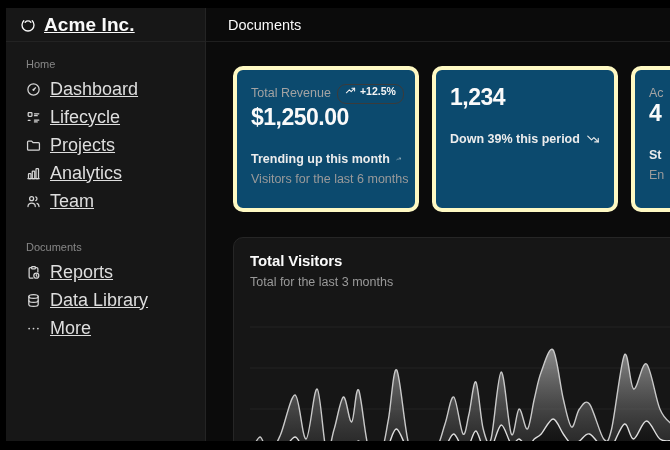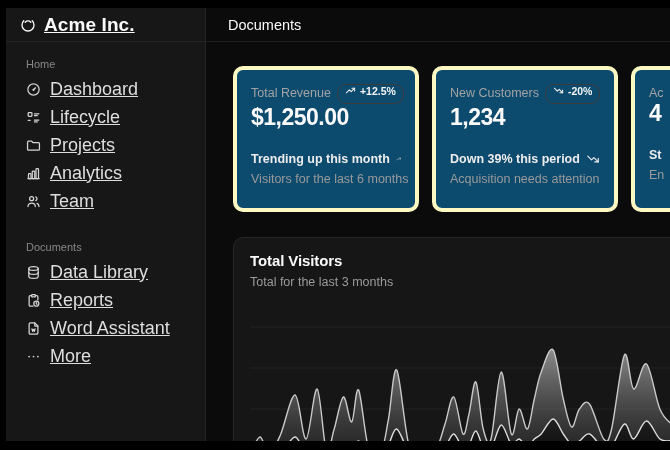--- a/index.html
+++ b/index.html
@@ -110,47 +110,39 @@
             <path d="M3.2 20c0-3.2 2.6-5.3 5.8-5.3s5.8 2.1 5.8 5.3"></path>
             <path d="M15.6 4.7a3.2 3.2 0 0 1 0 5.9"></path>
             <path d="M17.6 14.9c2 .7 3.2 2.4 3.2 5.1"></path>
         </svg>
         <span>Team</span>
       </div>
 
       <div class="nav-label second">Documents</div>
 
       <div class="nav-item">
-        <svg viewBox="0 0 24 24" fill="none" stroke="currentColor" stroke-width="2" stroke-linecap="round">
-          <ellipse cx="12" cy="5.5" rx="7.5" ry="3"></ellipse>
-            <path d="M4.5 5.5v13c0 1.7 3.4 3 7.5 3s7.5-1.3 7.5-3v-13"></path>
-            <path d="M4.5 12c0 1.7 3.4 3 7.5 3s7.5-1.3 7.5-3"></path>
-        </svg>
-        <span>Data Library</span>
-      </div>
-
-      <div class="nav-item">
         <svg viewBox="0 0 24 24" fill="none" stroke="currentColor" stroke-width="2" stroke-linecap="round" stroke-linejoin="round">
           <path d="M9 4H7a2 2 0 0 0-2 2v13a2 2 0 0 0 2 2h4"></path>
             <path d="M15 4h2a2 2 0 0 1 2 2v5"></path>
             <rect x="9" y="2.5" width="6" height="3.5" rx="1"></rect>
             <circle cx="16.5" cy="17" r="4"></circle>
             <path d="M16.5 15.5V17l1 1"></path>
         </svg>
         <span>Reports</span>
       </div>
 
       <div class="nav-item">
-        <svg viewBox="0 0 24 24" fill="none" stroke="currentColor" stroke-width="2" stroke-linecap="round" stroke-linejoin="round">
-          <path d="M14 3v4a1 1 0 0 0 1 1h4"></path>
-            <path d="M17 21H7a2 2 0 0 1-2-2V5a2 2 0 0 1 2-2h7l5 5v11a2 2 0 0 1-2 2z"></path>
-            <path d="M9.5 12.5l1.2 4 1.3-3.2 1.3 3.2 1.2-4"></path>
-        </svg>
-        <span>Word Assistant</span>
-      </div>
+        <svg viewBox="0 0 24 24" fill="none" stroke="currentColor" stroke-width="2" stroke-linecap="round">
+          <ellipse cx="12" cy="5.5" rx="7.5" ry="3"></ellipse>
+            <path d="M4.5 5.5v13c0 1.7 3.4 3 7.5 3s7.5-1.3 7.5-3v-13"></path>
+            <path d="M4.5 12c0 1.7 3.4 3 7.5 3s7.5-1.3 7.5-3"></path>
+        </svg>
+        <span>Data Library</span>
+      </div>
+
 
       <div class="nav-item">
         <svg viewBox="0 0 24 24" fill="currentColor" stroke="none">
           <circle cx="5" cy="12" r="1.4"></circle>
             <circle cx="12" cy="12" r="1.4"></circle>
             <circle cx="19" cy="12" r="1.4"></circle>
         </svg>
         <span>More</span>
       </div>
     </nav>
@@ -183,40 +175,29 @@
               <svg viewBox="0 0 24 24" fill="none" stroke="currentColor" stroke-width="2" stroke-linecap="round" stroke-linejoin="round">
                 <polyline points="3 17 9.5 10.5 13.5 14.5 21 7"></polyline>
                   <polyline points="15 7 21 7 21 13"></polyline>
               </svg>
             </div>
             <div class="stat-foot-sub">Visitors for the last 6 months</div>
           </div>
         </div>
 
         <div class="stat-card">
-          <div class="stat-top">
-            <span class="stat-title">New Customers</span>
-            <span class="badge">
-              <svg viewBox="0 0 24 24" fill="none" stroke="currentColor" stroke-width="2.2" stroke-linecap="round" stroke-linejoin="round">
-                <polyline points="3 7 9.5 13.5 13.5 9.5 21 17"></polyline>
-                  <polyline points="15 17 21 17 21 11"></polyline>
-              </svg>
-              <span>-20%</span>
-            </span>
-          </div>
           <div class="stat-value">1,234</div>
           <div class="stat-footer">
             <div class="stat-foot-main">
               <span>Down 39% this period</span>
               <svg viewBox="0 0 24 24" fill="none" stroke="currentColor" stroke-width="2" stroke-linecap="round" stroke-linejoin="round">
                 <polyline points="3 7 9.5 13.5 13.5 9.5 21 17"></polyline>
                   <polyline points="15 17 21 17 21 11"></polyline>
               </svg>
             </div>
-            <div class="stat-foot-sub">Acquisition needs attention</div>
           </div>
         </div>
 
         <div class="stat-card">
           <div class="stat-top">
             <span class="stat-title">Ac</span>
           </div>
           <div class="stat-value">4</div>
           <div class="stat-footer">
             <div class="stat-foot-main">

